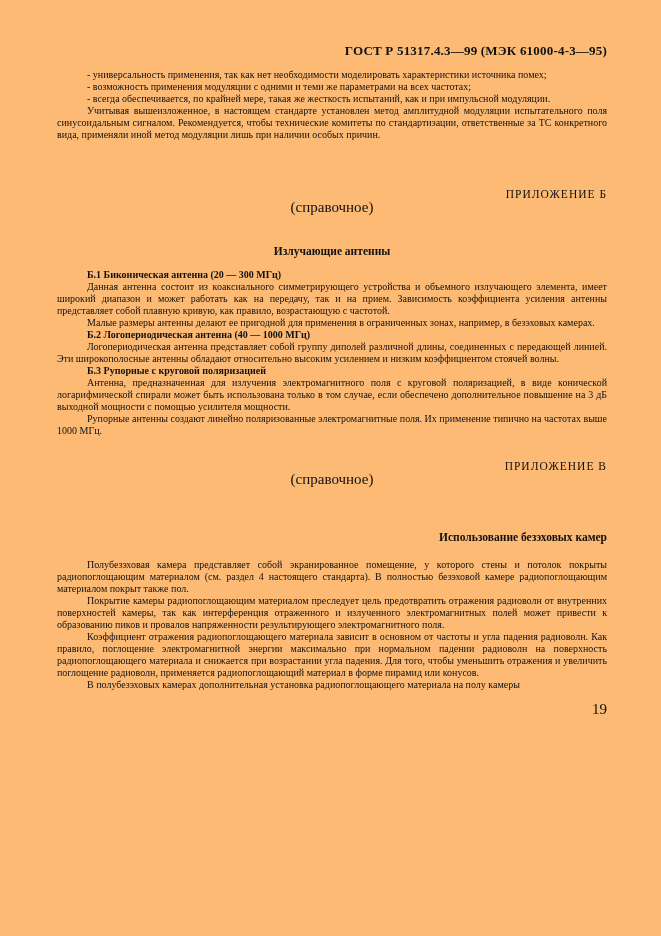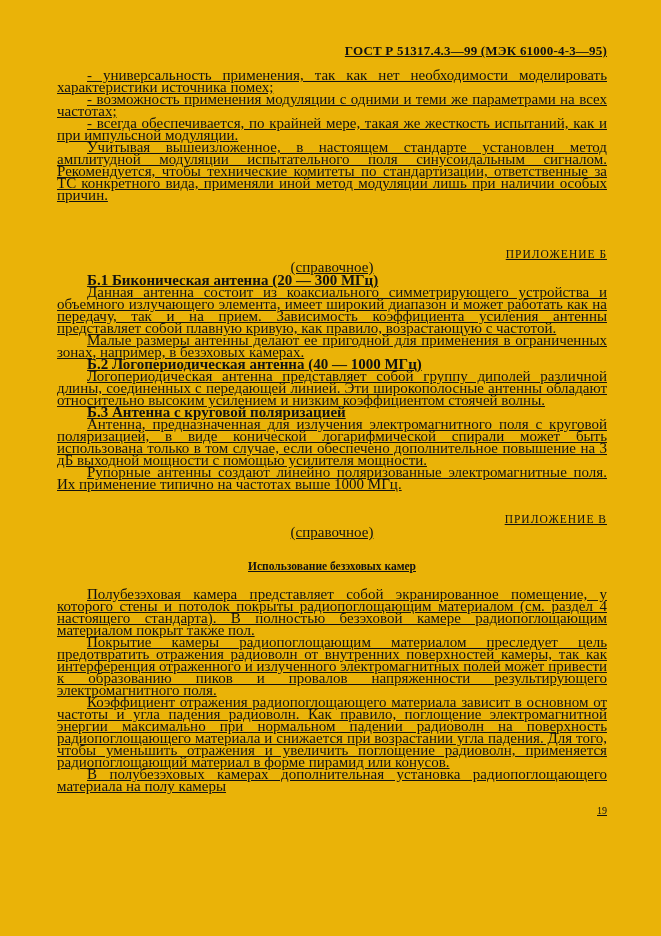--- a/index.html
+++ b/index.html
@@ -12,34 +12,33 @@
     height: 936px;
     font-family: "Liberation Serif", serif;
     color: #111111;
     overflow: hidden;
   }
   .page {
     box-sizing: border-box;
     width: 661px;
     height: 936px;
     padding: 44px 54px 0 57px;
-    background: #eab308;
-    text-decoration: underline;
+    background: #fdba74;
   }
   .doc-header {
     text-align: right;
     font-weight: bold;
     font-size: 13px;
     line-height: 14px;
     margin-bottom: 11px;
     letter-spacing: 0.2px;
   }
   .p {
     margin: 0;
-    font-size: 15px;
+    font-size: 10px;
     line-height: 12px;
     text-align: justify;
     text-indent: 30px;
   }
   .bold { font-weight: bold; }
   .app-label {
     text-align: right;
     font-size: 11.5px;
     line-height: 14px;
     letter-spacing: 1px;
@@ -50,52 +49,53 @@
     font-size: 15px;
     line-height: 13px;
   }
   .app-title {
     text-align: center;
     font-weight: bold;
     font-size: 11.5px;
     line-height: 14px;
   }
   .title-b { margin-top: 30px; margin-bottom: 11px; }
-  .title-v { margin-top: 20px; margin-bottom: 15px; }
+  .title-v { margin-top: 44px; margin-bottom: 15px; text-align: right; }
   .applabel-v { margin-top: 22px; }
   .page-number {
     text-align: right;
-    font-size: 10px;
+    font-size: 15px;
     line-height: 13px;
     margin-top: 12px;
   }
 </style>
 </head>
 <body>
 
 <div class="page">
 
   <div class="doc-header">ГОСТ Р 51317.4.3—99 (МЭК 61000-4-3—95)</div>
 
   <p class="p">- универсальность применения, так как нет необходимости моделировать характеристики источника помех;</p>
   <p class="p">- возможность применения модуляции с одними и теми же параметрами на всех частотах;</p>
   <p class="p">- всегда обеспечивается, по крайней мере, такая же жесткость испытаний, как и при импульсной модуляции.</p>
   <p class="p">Учитывая вышеизложенное, в настоящем стандарте установлен метод амплитудной модуляции испытательного поля синусоидальным сигналом. Рекомендуется, чтобы технические комитеты по стандартизации, ответственные за ТС конкретного вида, применяли иной метод модуляции лишь при наличии особых причин.</p>
 
   <div class="app-label">ПРИЛОЖЕНИЕ Б</div>
   <div class="app-type">(справочное)</div>
+  <div class="app-title title-b">Излучающие антенны</div>
 
   <p class="p bold">Б.1 Биконическая антенна (20 — 300 МГц)</p>
   <p class="p">Данная антенна состоит из коаксиального симметрирующего устройства и объемного излучающего элемента, имеет широкий диапазон и может работать как на передачу, так и на прием. Зависимость коэффициента усиления антенны представляет собой плавную кривую, как правило, возрастающую с частотой.</p>
   <p class="p">Малые размеры антенны делают ее пригодной для применения в ограниченных зонах, например, в безэховых камерах.</p>
 
   <p class="p bold">Б.2 Логопериодическая антенна (40 — 1000 МГц)</p>
   <p class="p">Логопериодическая антенна представляет собой группу диполей различной длины, соединенных с передающей линией. Эти широкополосные антенны обладают относительно высоким усилением и низким коэффициентом стоячей волны.</p>
 
-  <p class="p bold">Б.3 Антенна с круговой поляризацией</p>
+  <p class="p bold">Б.3 Рупорные с круговой поляризацией</p>
   <p class="p">Антенна, предназначенная для излучения электромагнитного поля с круговой поляризацией, в виде конической логарифмической спирали может быть использована только в том случае, если обеспечено дополнительное повышение на 3 дБ выходной мощности с помощью усилителя мощности.</p>
 
   <p class="p">Рупорные антенны создают линейно поляризованные электромагнитные поля. Их применение типично на частотах выше 1000 МГц.</p>
 
   <div class="app-label applabel-v">ПРИЛОЖЕНИЕ В</div>
   <div class="app-type">(справочное)</div>
   <div class="app-title title-v">Использование безэховых камер</div>
 
   <p class="p">Полубезэховая камера представляет собой экранированное помещение, у которого стены и потолок покрыты радиопоглощающим материалом (см. раздел 4 настоящего стандарта). В полностью безэховой камере радиопоглощающим материалом покрыт также пол.</p>
   <p class="p">Покрытие камеры радиопоглощающим материалом преследует цель предотвратить отражения радиоволн от внутренних поверхностей камеры, так как интерференция отраженного и излученного электромагнитных полей может привести к образованию пиков и провалов напряженности результирующего электромагнитного поля.</p>

